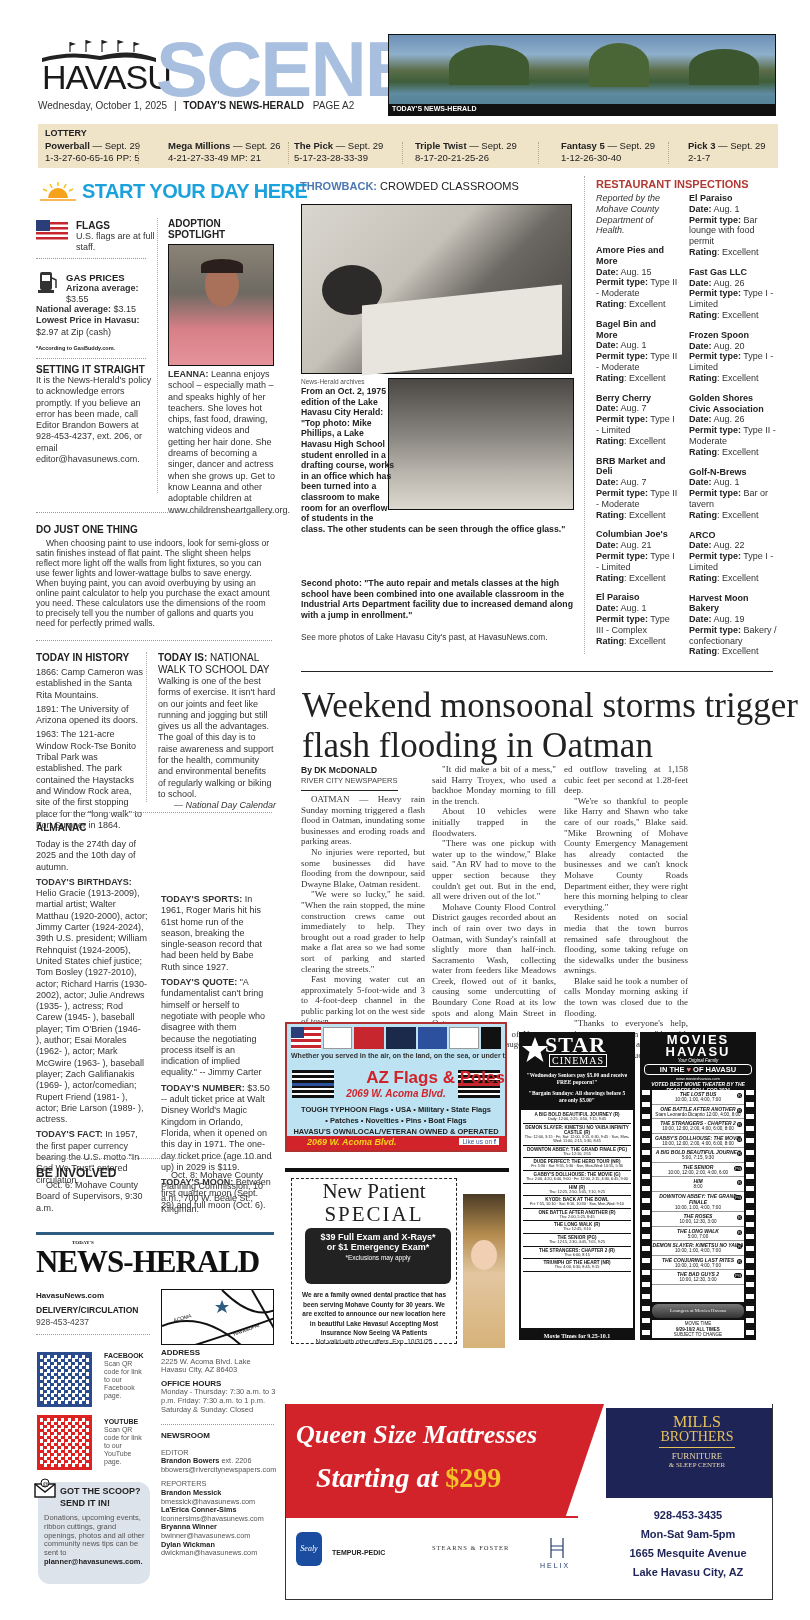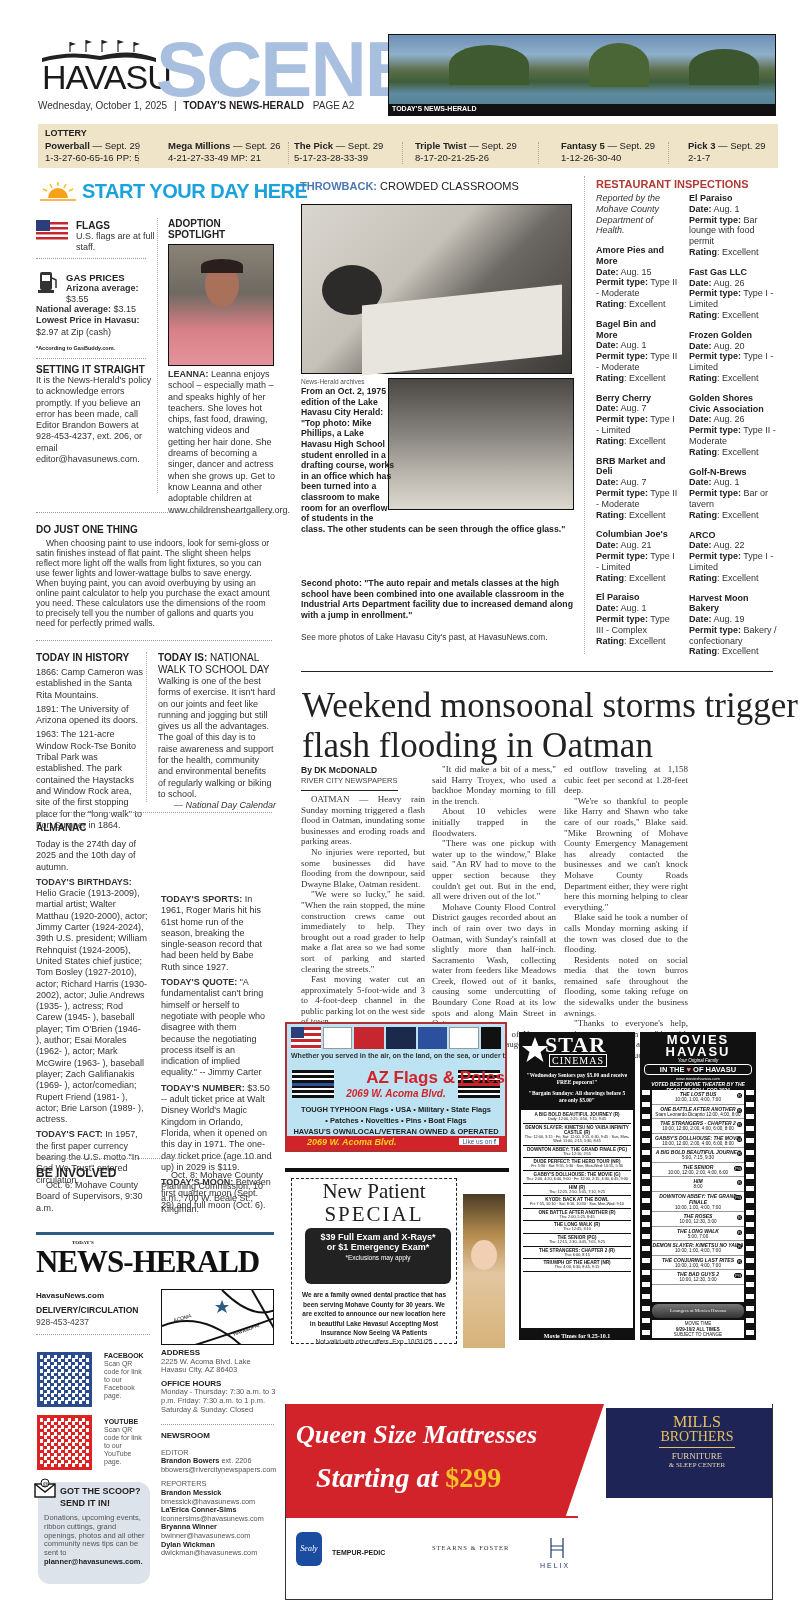--- a/index.html
+++ b/index.html
@@ -285,21 +285,21 @@
     <div class="rest" style="margin-bottom: 9px;"><b>Amore Pies and More</b><br><b>Date:</b> <span>Aug. 15</span><br><b>Permit type:</b> <span>Type II - Moderate</span><br><b>Rating</b>: <span>Excellent</span></div>
     <div class="rest" style="margin-bottom: 9px;"><b>Bagel Bin and More</b><br><b>Date:</b> <span>Aug. 1</span><br><b>Permit type:</b> <span>Type II - Moderate</span><br><b>Rating</b>: <span>Excellent</span></div>
     <div class="rest" style="margin-bottom: 9px;"><b>Berry Cherry</b><br><b>Date:</b> <span>Aug. 7</span><br><b>Permit type:</b> <span>Type I - Limited</span><br><b>Rating</b>: <span>Excellent</span></div>
     <div class="rest" style="margin-bottom: 9px;"><b>BRB Market and Deli</b><br><b>Date:</b> <span>Aug. 7</span><br><b>Permit type:</b> <span>Type II - Moderate</span><br><b>Rating</b>: <span>Excellent</span></div>
     <div class="rest" style="margin-bottom: 9px;"><b>Columbian Joe's</b><br><b>Date:</b> <span>Aug. 21</span><br><b>Permit type:</b> <span>Type I - Limited</span><br><b>Rating</b>: <span>Excellent</span></div>
     <div class="rest" style="margin-bottom: 9px;"><b>El Paraiso</b><br><b>Date:</b> <span>Aug. 1</span><br><b>Permit type:</b> <span>Type III - Complex</span><br><b>Rating</b>: <span>Excellent</span></div>
   </div>
 <div id="rest-col2" class="abs" style="left:689px;top:193px;width:88px">
     <div class="rest" style="margin-bottom: 9px;"><b>El Paraiso</b><br><b>Date:</b> <span>Aug. 1</span><br><b>Permit type:</b> <span>Bar lounge with food permit</span><br><b>Rating</b>: <span>Excellent</span></div>
     <div class="rest" style="margin-bottom: 9px;"><b>Fast Gas LLC</b><br><b>Date:</b> <span>Aug. 26</span><br><b>Permit type:</b> <span>Type I - Limited</span><br><b>Rating</b>: <span>Excellent</span></div>
-    <div class="rest" style="margin-bottom: 9px;"><b>Frozen Golden</b><br><b>Date:</b> <span>Aug. 20</span><br><b>Permit type:</b> <span>Type I - Limited</span><br><b>Rating</b>: <span>Excellent</span></div>
+    <div class="rest" style="margin-bottom: 9px;"><b>Frozen Spoon</b><br><b>Date:</b> <span>Aug. 20</span><br><b>Permit type:</b> <span>Type I - Limited</span><br><b>Rating</b>: <span>Excellent</span></div>
     <div class="rest" style="margin-bottom: 9px;"><b>Golden Shores Civic Association</b><br><b>Date:</b> <span>Aug. 26</span><br><b>Permit type:</b> <span>Type II - Moderate</span><br><b>Rating</b>: <span>Excellent</span></div>
     <div class="rest" style="margin-bottom: 9px;"><b>Golf-N-Brews</b><br><b>Date:</b> <span>Aug. 1</span><br><b>Permit type:</b> <span>Bar or tavern</span><br><b>Rating</b>: <span>Excellent</span></div>
     <div class="rest" style="margin-bottom: 9px;"><b>ARCO</b><br><b>Date:</b> <span>Aug. 22</span><br><b>Permit type:</b> <span>Type I - Limited</span><br><b>Rating</b>: <span>Excellent</span></div>
     <div class="rest" style="margin-bottom: 9px;"><b>Harvest Moon Bakery</b><br><b>Date:</b> <span>Aug. 19</span><br><b>Permit type:</b> <span>Bakery / confectionary</span><br><b>Rating</b>: <span>Excellent</span></div>
   </div>
 
 <div class="abs" style="left:301px;top:671px;width:472px;height:1px;background:#222"></div>
 <div id="headline" class="abs serif">Weekend monsoonal storms trigger flash flooding in Oatman</div>
 <div class="abs" style="left:301px;top:765px;font-size:8.5px;font-weight:bold">By DK McDONALD</div>
 <div class="abs" style="left:301px;top:776px;font-size:7.5px;color:#444">RIVER CITY NEWSPAPERS</div>
@@ -313,22 +313,22 @@
 <div class="col serif" id="art-col2" style="left:432px;top:764px;width:124px">
     <p>"It did make a bit of a mess," said Harry Troyex, who used a backhoe Monday morning to fill in the trench.</p>
     <p>About 10 vehicles were initially trapped in the floodwaters.</p>
     <p>"There was one pickup with water up to the window," Blake said. "An RV had to move to the upper section because they couldn't get out. But in the end, all were driven out of the lot."</p>
     <p>Mohave County Flood Control District gauges recorded about an inch of rain over two days in Oatman, with Sunday's rainfall at slightly more than half-inch. Sacramento Wash, collecting water from feeders like Meadows Creek, flowed out of it banks, causing some undercutting of Boundary Cone Road at its low spots and along Main Street in Oatman.</p>
     <p>Four miles south of Yucca at Sacramento Wash, gauges record-</p>
   </div>
 <div class="col serif" id="art-col3" style="left:564px;top:764px;width:124px">
     <p style="text-indent: 0px;">ed outflow traveling at 1,158 cubic feet per second at 1.28-feet deep.</p>
     <p>"We're so thankful to people like Harry and Shawn who take care of our roads," Blake said. "Mike Browning of Mohave County Emergency Management has already contacted the businesses and we can't knock Mohave County Roads Department either, they were right here this morning helping to clear everything."</p>
+    <p>Residents noted on social media that the town burros remained safe throughout the flooding, some taking refuge on the sidewalks under the business awnings.</p>
     <p>Blake said he took a number of calls Monday morning asking if the town was closed due to the flooding.</p>
-    <p>Residents noted on social media that the town burros remained safe throughout the flooding, some taking refuge on the sidewalks under the business awnings.</p>
     <p>"Thanks to everyone's help, we're open, come on out," he said. "For all these mom and pop shops here, it means so much."</p>
   </div>
 
 <div id="ad-flags" class="ad">
   <div style="display:flex;gap:2px;padding:3px 4px">
     <div style="width:30px;height:22px;background:repeating-linear-gradient(180deg,#c8262e 0 3px,#fff 3px 6px);position:relative">
         <div style="width:13px;height:11px;background:#2c3e7a"></div>
       </div>
     <div style="width:30px;height:22px;background:#fff;border:1px solid #999"></div>
     <div style="width:30px;height:22px;background:#c8262e"></div>
@@ -519,20 +519,26 @@
   <div style="position:absolute;left:0;top:112px;width:292px;height:2px;background:#d2232a"></div>
   <div class="serif" style="position:absolute;left:10px;top:16px;font-size:26px;font-style:italic;font-weight:bold;color:#fff;white-space:nowrap">Queen Size Mattresses</div>
   <div class="serif" style="position:absolute;left:30px;top:58px;font-size:28px;font-style:italic;font-weight:bold;color:#fff;white-space:nowrap"><span>Starting at </span><span style="color:#f6c228;font-style:normal">$299</span></div>
   <div style="position:absolute;left:320px;top:4px;width:182px;height:90px;background:#1f2457;text-align:center;color:#e6c15a" class="serif">
     <div style="font-size:16px;line-height:16px;margin-top:6px">MILLS</div>
     <div style="font-size:14px;line-height:14px">BROTHERS</div>
     <div style="width:76px;height:1px;background:#e6c15a;margin:3px auto"></div>
     <div style="font-size:9px;color:#e6d6a6">FURNITURE</div>
     <div style="font-size:7px;color:#e6d6a6">&amp; SLEEP CENTER</div>
   </div>
+  <div style="position:absolute;left:320px;top:102px;width:164px;text-align:center;font-weight:bold;color:#1f2457;font-size:11px;line-height:19px">
+    <div>928-453-3435</div>
+    <div>Mon-Sat 9am-5pm</div>
+    <div>1665 Mesquite Avenue</div>
+    <div>Lake Havasu City, AZ</div>
+  </div>
   <div style="position:absolute;left:10px;top:128px;width:26px;height:34px;background:#1a4da0;border-radius:6px;color:#fff;font-size:8px;font-style:italic;text-align:center;line-height:34px" class="serif">Sealy</div>
   <div style="position:absolute;left:46px;top:145px;font-size:7px;font-weight:bold;color:#222">TEMPUR-PEDIC</div>
   <div class="serif" style="position:absolute;left:146px;top:140px;font-size:6.5px;letter-spacing:1px;color:#333">STEARNS &amp; FOSTER</div>
   <div style="position:absolute;left:254px;top:158px;font-size:7px;letter-spacing:2px;color:#1f3a6b">HELIX</div>
   <svg style="position:absolute;left:264px;top:134px;width:14px;height:20px" viewBox="0 0 14 20">
       <path d="M1 0 v20 M13 0 v20 M1 8 h12 M1 12 h12" stroke="#1f3a6b" stroke-width="1.2" fill="none"></path>
     </svg>
 </div>
 
 </body></html>

